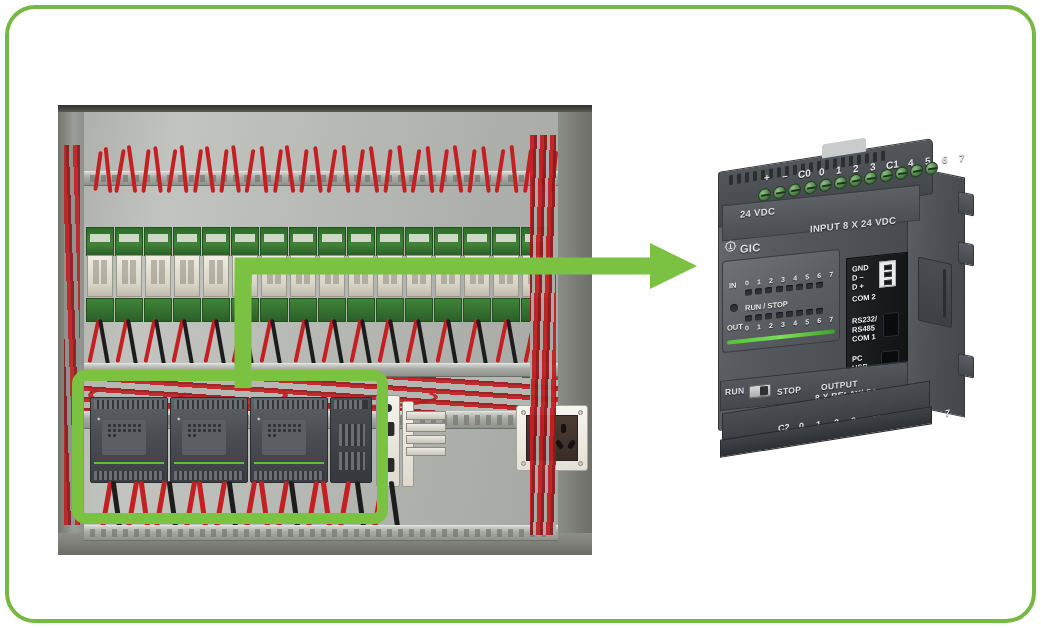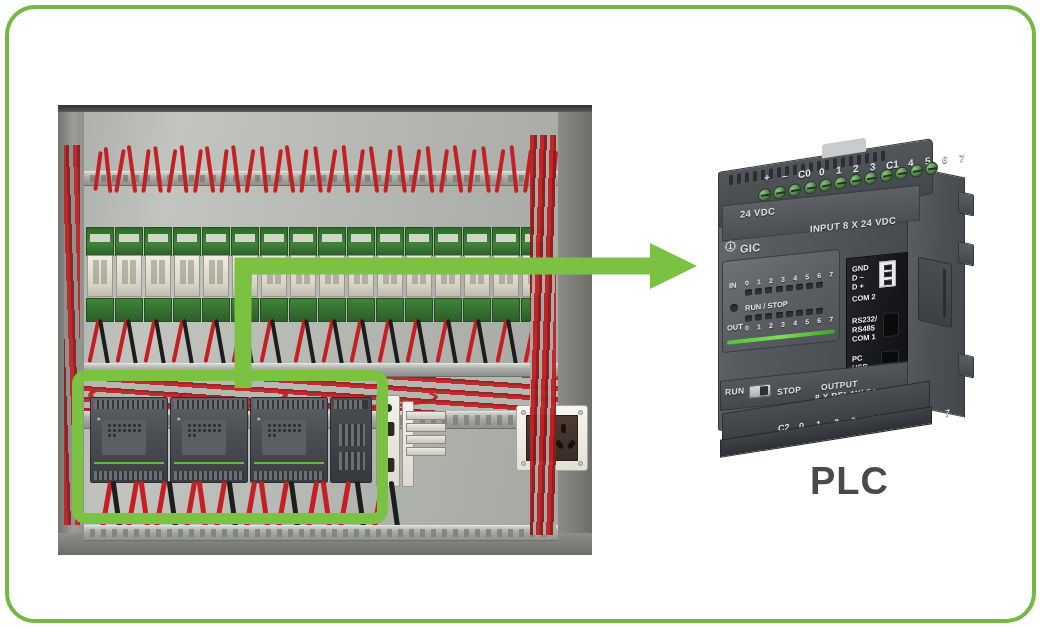--- a/index.html
+++ b/index.html
@@ -1106,17 +1106,16 @@
       <span class="term-label" style="left:131px; top:8px;  font-size:9px;">5</span>
       <span class="term-label" style="left:149px; top:10px; font-size:9px;">6</span>
       <span class="term-label" style="left:167px; top:11px; font-size:9px;">7</span>
     </div>
 
     <div style="position:absolute; left:20px; top:288px; width:212px; height:18px;
                 background:linear-gradient(#3f4347,#2d3034);
                 border:1px solid #26282b; transform:skewY(-9deg);"></div>
   </div>
 
-  <div id="plc-caption">PLC</div>
 
   <div id="outer-frame"></div>
 
 </div>
 
 </body></html>

